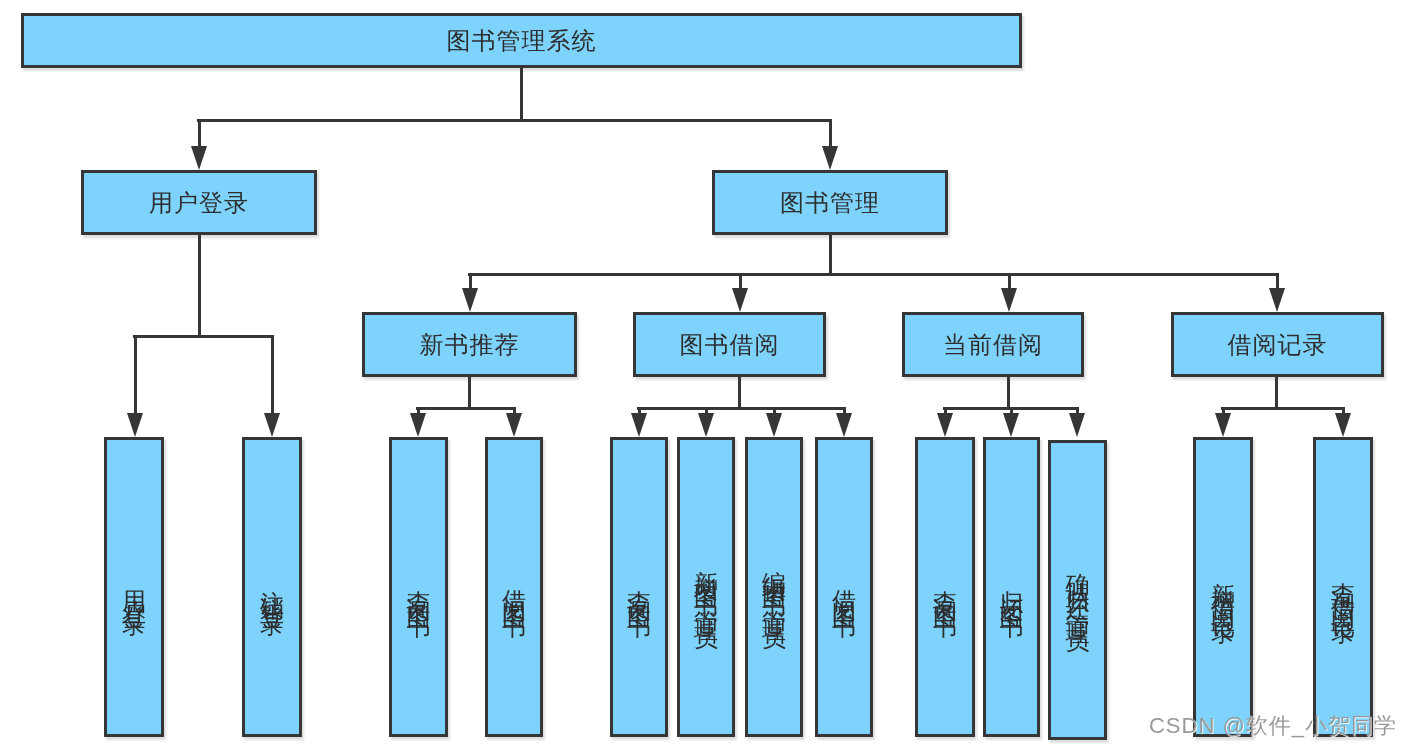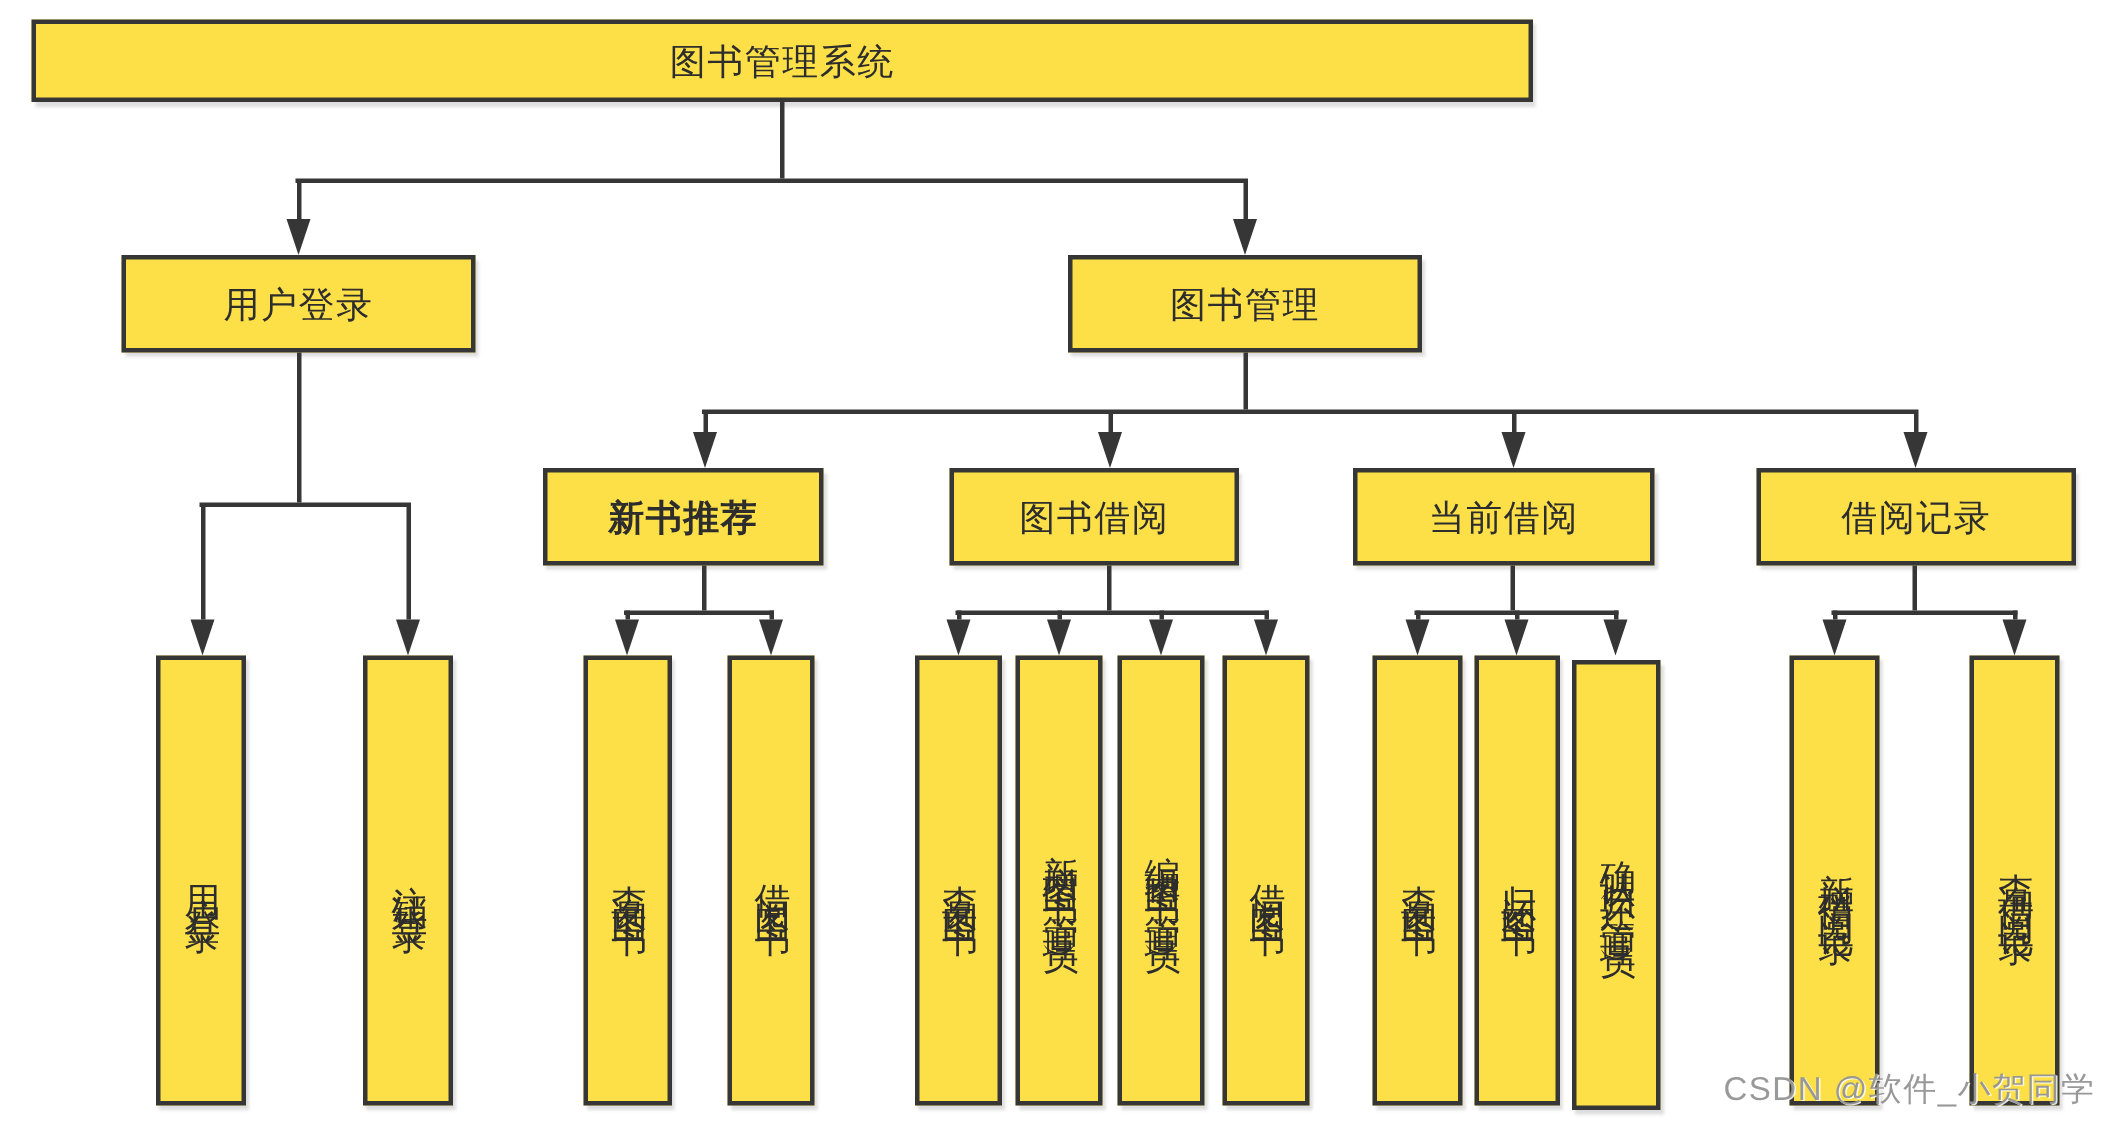--- a/index.html
+++ b/index.html
@@ -7,21 +7,21 @@
   #stage {
     position: relative;
     width: 1405px;
     height: 747px;
     background: #ffffff;
     overflow: hidden;
   }
   
   .box {
     position: absolute;
-    background: #fde047;
+    background: #7dd3fc;
     border: 3px solid #363636;
     box-sizing: border-box;
     display: flex;
     align-items: center;
     justify-content: center;
     color: #2d2d2d;
     box-shadow: 2px 3px 2px rgba(120,120,120,0.25);
   }
   .hlabel {
     font-size: 24px;
@@ -71,29 +71,29 @@
   </div>
 
   <div class="box" style="left:81px; top:170px; width:236px; height:65px;">
     <span class="hlabel">用户登录</span>
   </div>
 
   <div class="box" style="left:712px; top:170px; width:236px; height:65px;">
     <span class="hlabel">图书管理</span>
   </div>
 
-  <div class="box" style="left:362px; top:312px; width:187px; height:65px;font-weight:bold;">
+  <div class="box" style="left:362px; top:312px; width:215px; height:65px;">
     <span class="hlabel">新书推荐</span>
   </div>
 
   <div class="box" style="left:633px; top:312px; width:193px; height:65px;">
     <span class="hlabel">图书借阅</span>
   </div>
 
-  <div class="box" style="left:902px; top:312px; width:201px; height:65px;">
+  <div class="box" style="left:902px; top:312px; width:182px; height:65px;">
     <span class="hlabel">当前借阅</span>
   </div>
 
   <div class="box" style="left:1171px; top:312px; width:213px; height:65px;">
     <span class="hlabel">借阅记录</span>
   </div>
 
   <div class="box" style="left:104px; top:437px; width:60px; height:300px;">
     <span class="leaf-label">用户登录</span>
   </div>

